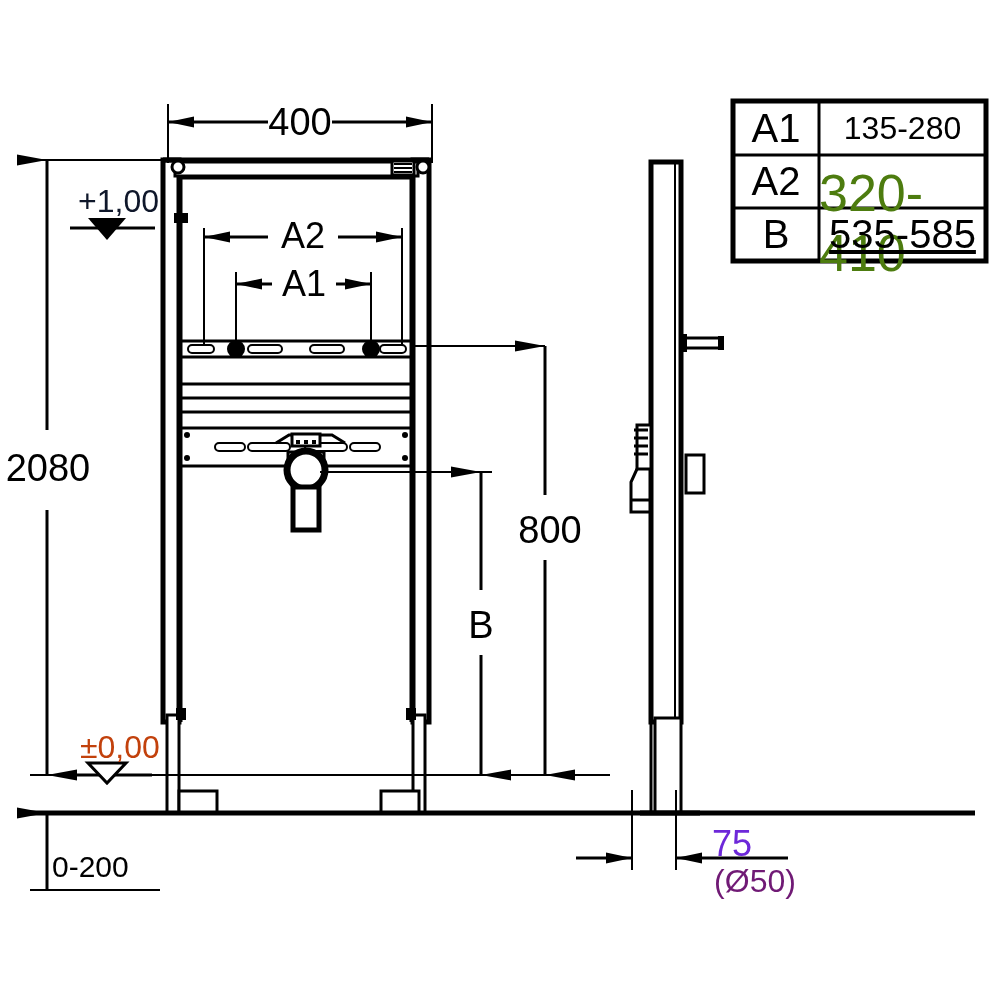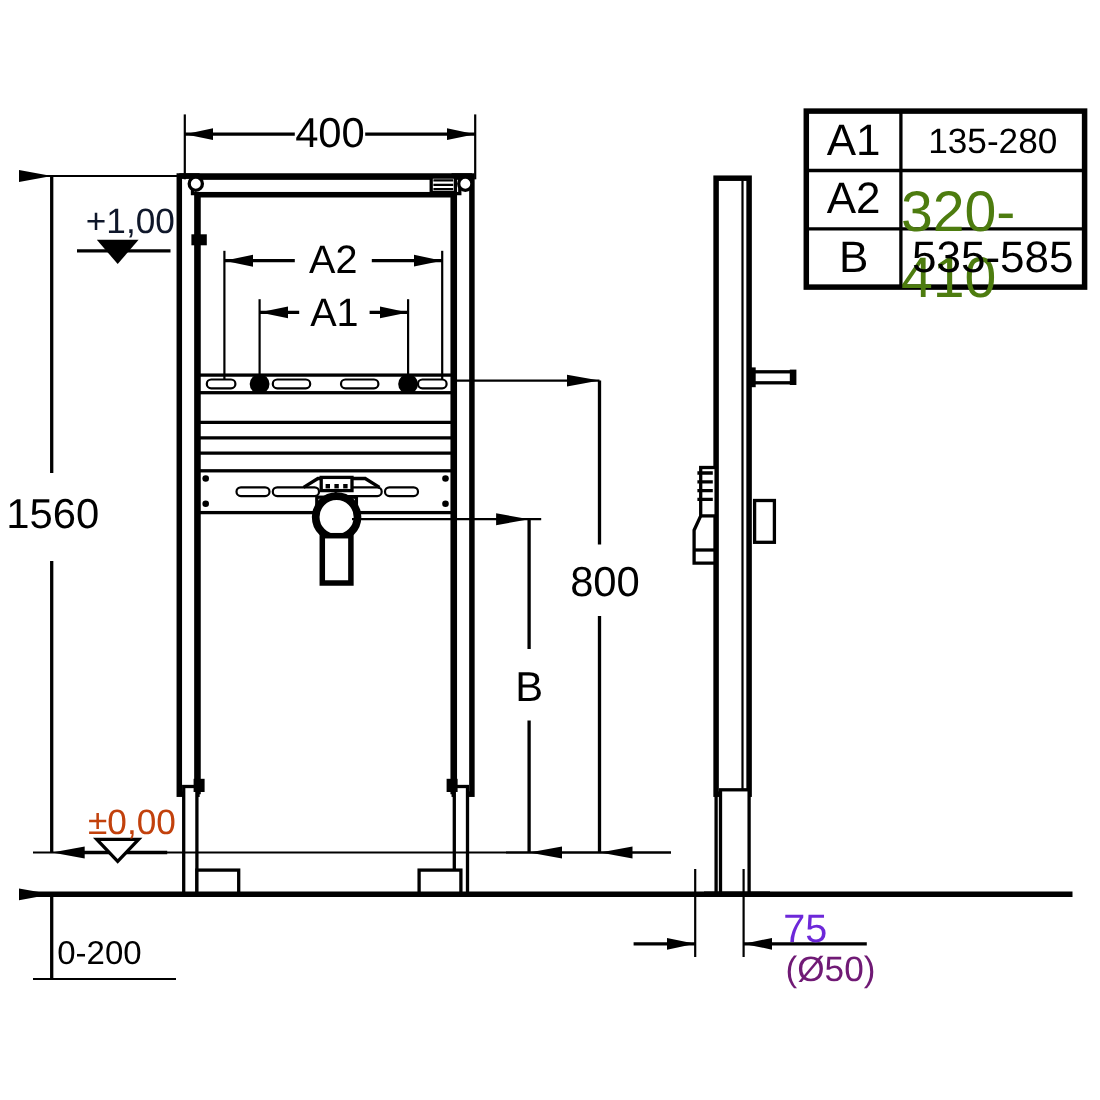--- a/index.html
+++ b/index.html
@@ -225,21 +225,21 @@
       <rect x="733" y="101" width="253" height="160" class="ln thick fillwhite"></rect>
       <path d="M733 155 L986 155" class="ln med"></path>
       <path d="M733 208 L986 208" class="ln med"></path>
       <path d="M819 101 L819 261" class="ln med"></path>
     </g>
 
   </svg>
 
   <div style="position:absolute;left:268px;top:100px;width:64px;text-align:center;font-size:38px;line-height:44px;color:#000;">400</div>
 
-  <div style="position:absolute;left:2px;top:446px;width:92px;text-align:center;font-size:38px;line-height:44px;color:#000;">1560</div>
+  <div style="position:absolute;left:2px;top:446px;width:92px;text-align:center;font-size:38px;line-height:44px;color:#000;">2080</div>
 
   <div style="position:absolute;left:78px;top:182px;width:100px;text-align:left;font-size:32px;line-height:38px;color:#0f172a;">+1,00</div>
 
   <div style="position:absolute;left:80px;top:728px;width:110px;text-align:left;font-size:32px;line-height:38px;color:#c2410c;">±0,00</div>
 
   <div style="position:absolute;left:52px;top:846px;width:120px;text-align:left;font-size:30px;line-height:42px;color:#000;">0-200</div>
 
   <div style="position:absolute;left:268px;top:215px;width:70px;text-align:center;font-size:36px;line-height:42px;color:#000;">A2</div>
 
   <div style="position:absolute;left:272px;top:263px;width:64px;text-align:center;font-size:36px;line-height:42px;color:#000;">A1</div>
@@ -252,15 +252,15 @@
 
   <div style="position:absolute;left:700px;top:862px;width:110px;text-align:center;font-size:32px;line-height:38px;color:#701a75;">(Ø50)</div>
 
   <div style="position:absolute;left:733px;top:101px;width:86px;height:54px;display:flex;align-items:center;justify-content:center;font-size:40px;color:#000;">A1</div>
   <div style="position:absolute;left:819px;top:101px;width:167px;height:54px;display:flex;align-items:center;justify-content:center;font-size:32px;color:#000;">135-280</div>
 
   <div style="position:absolute;left:733px;top:155px;width:86px;height:53px;display:flex;align-items:center;justify-content:center;font-size:40px;color:#000;">A2</div>
   <div style="position:absolute;left:819px;top:155px;width:167px;height:53px;display:flex;align-items:center;justify-content:center;font-size:52px;color:#4d7c0f;margin-top:41px;">320-410</div>
 
   <div style="position:absolute;left:733px;top:208px;width:86px;height:53px;display:flex;align-items:center;justify-content:center;font-size:40px;color:#000;">B</div>
-  <div style="position:absolute;left:819px;top:208px;width:167px;height:53px;display:flex;align-items:center;justify-content:center;font-size:40px;color:#000;">535-585</div>
+  <div style="position:absolute;left:819px;top:208px;width:167px;height:53px;display:flex;align-items:center;justify-content:center;font-size:40px;color:#000;text-decoration:underline;">535-585</div>
 
 </div>
 
 </body></html>

